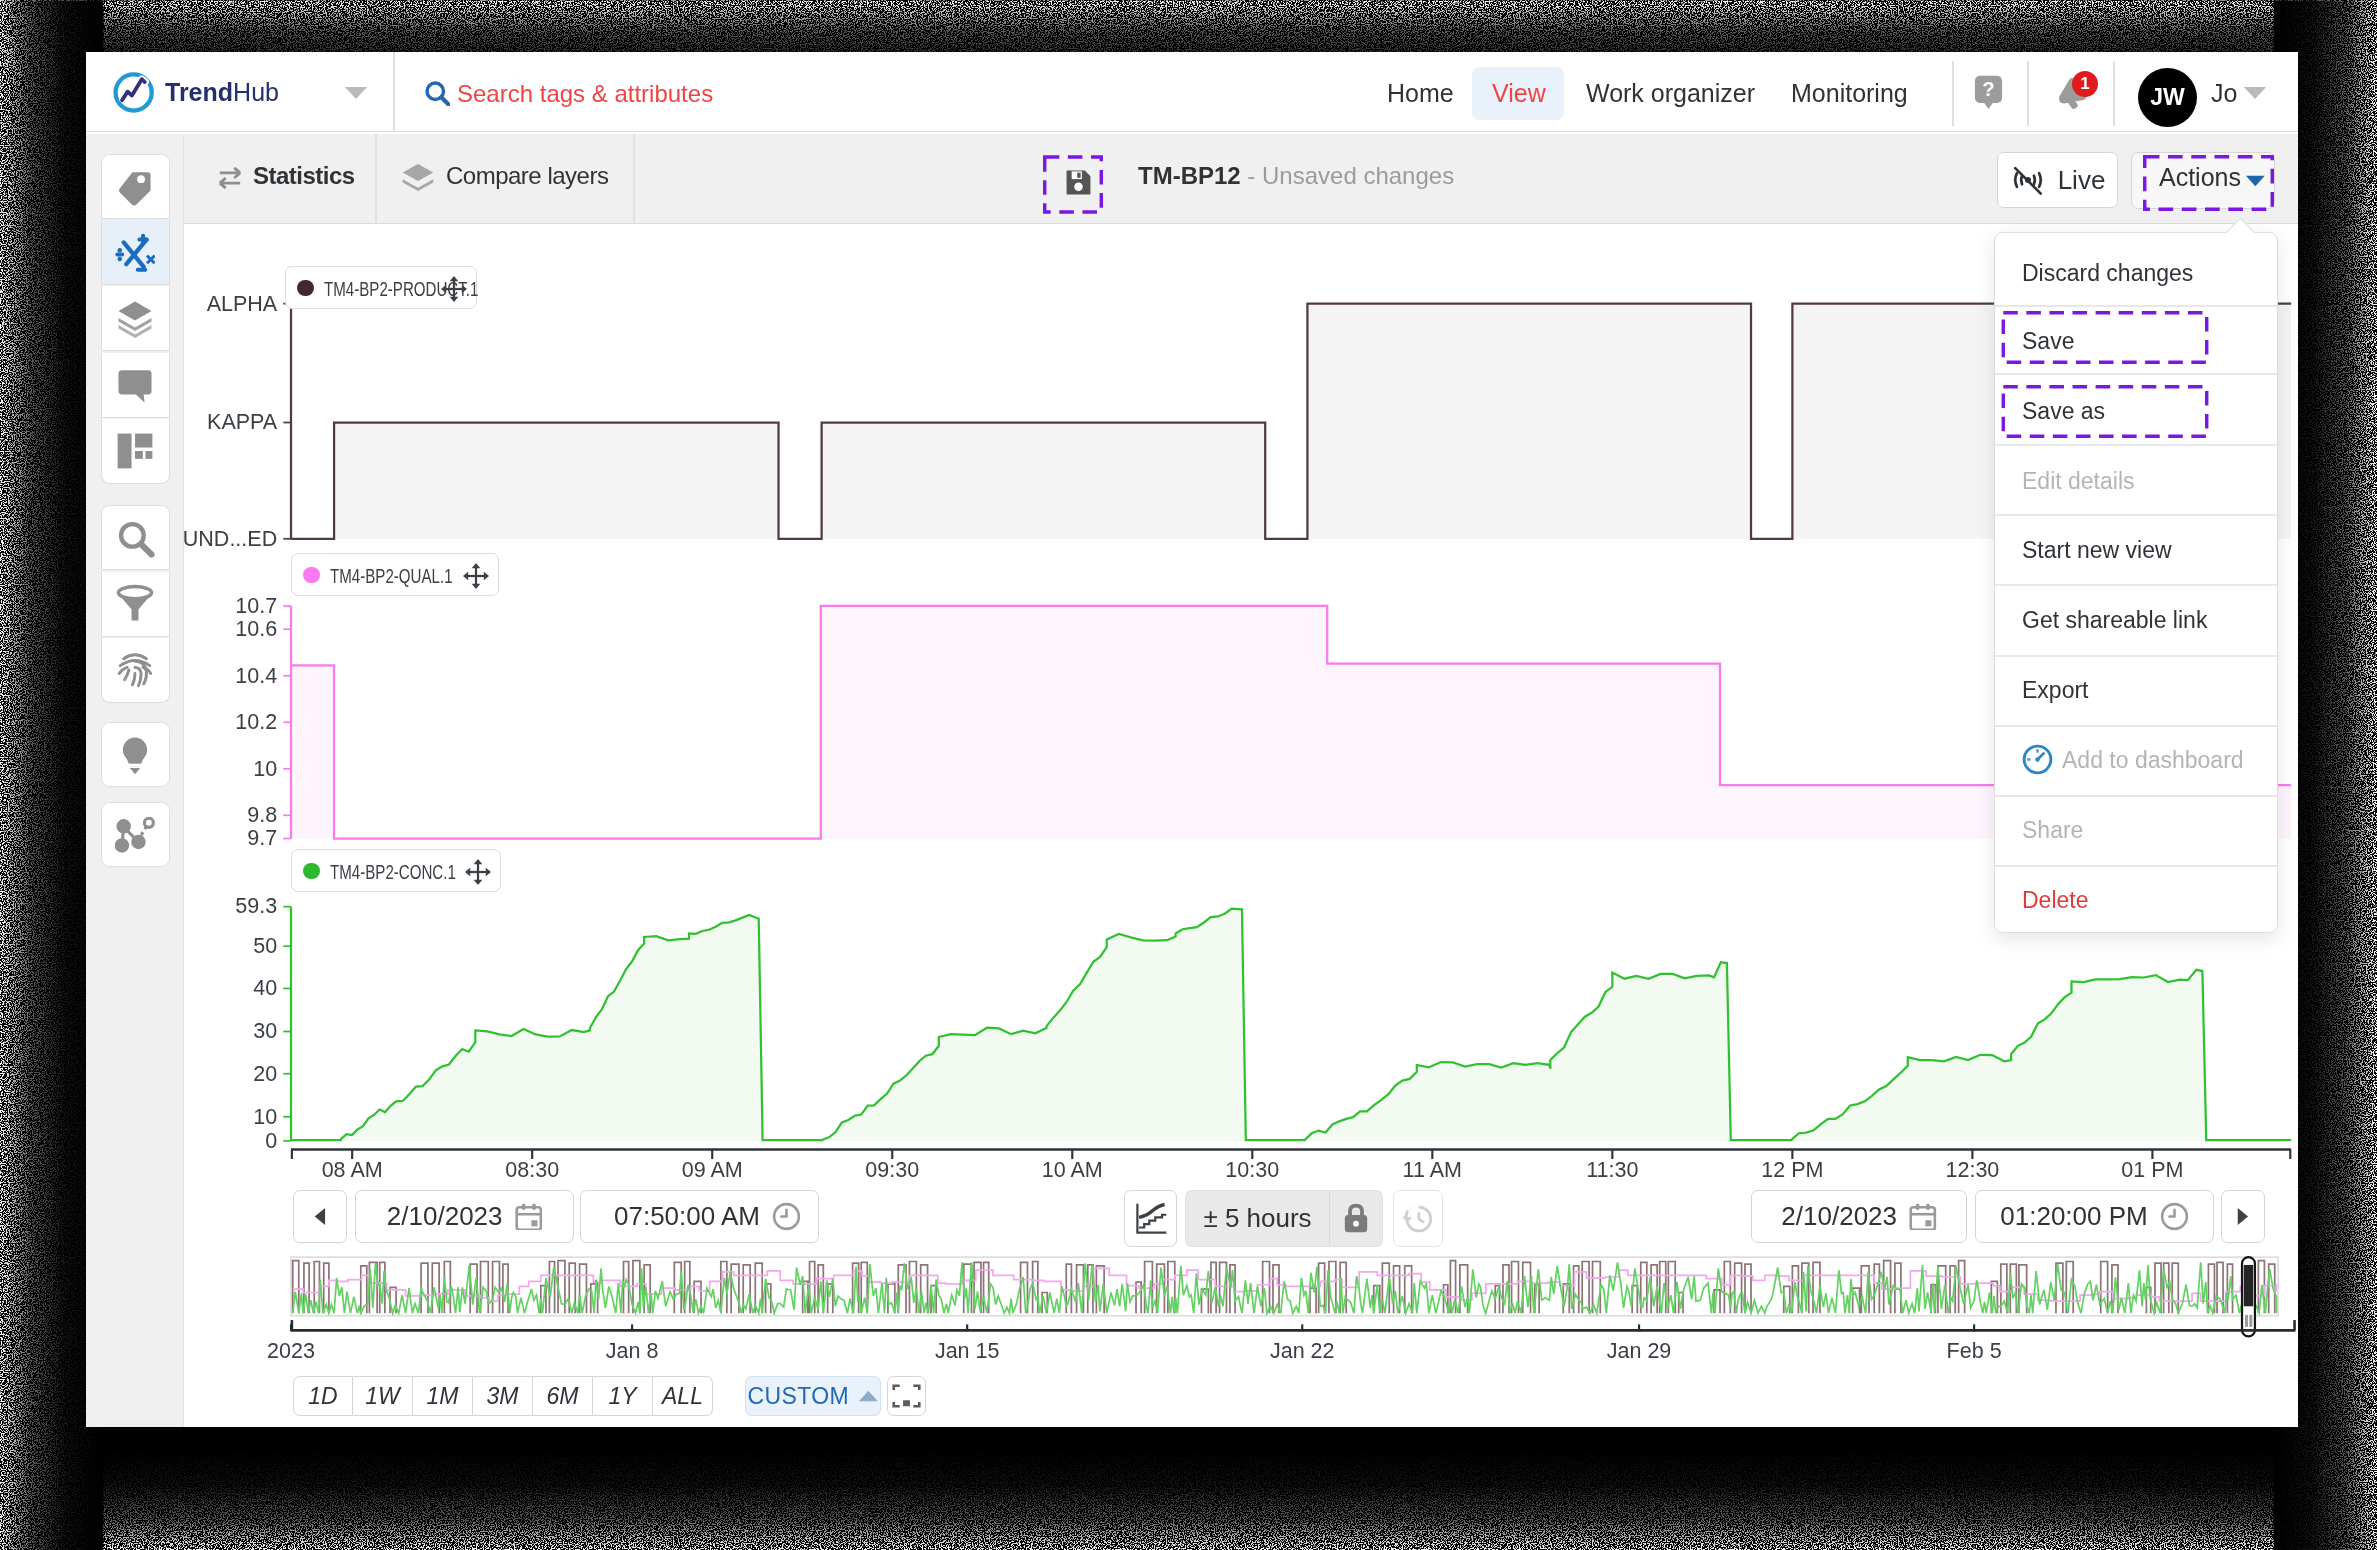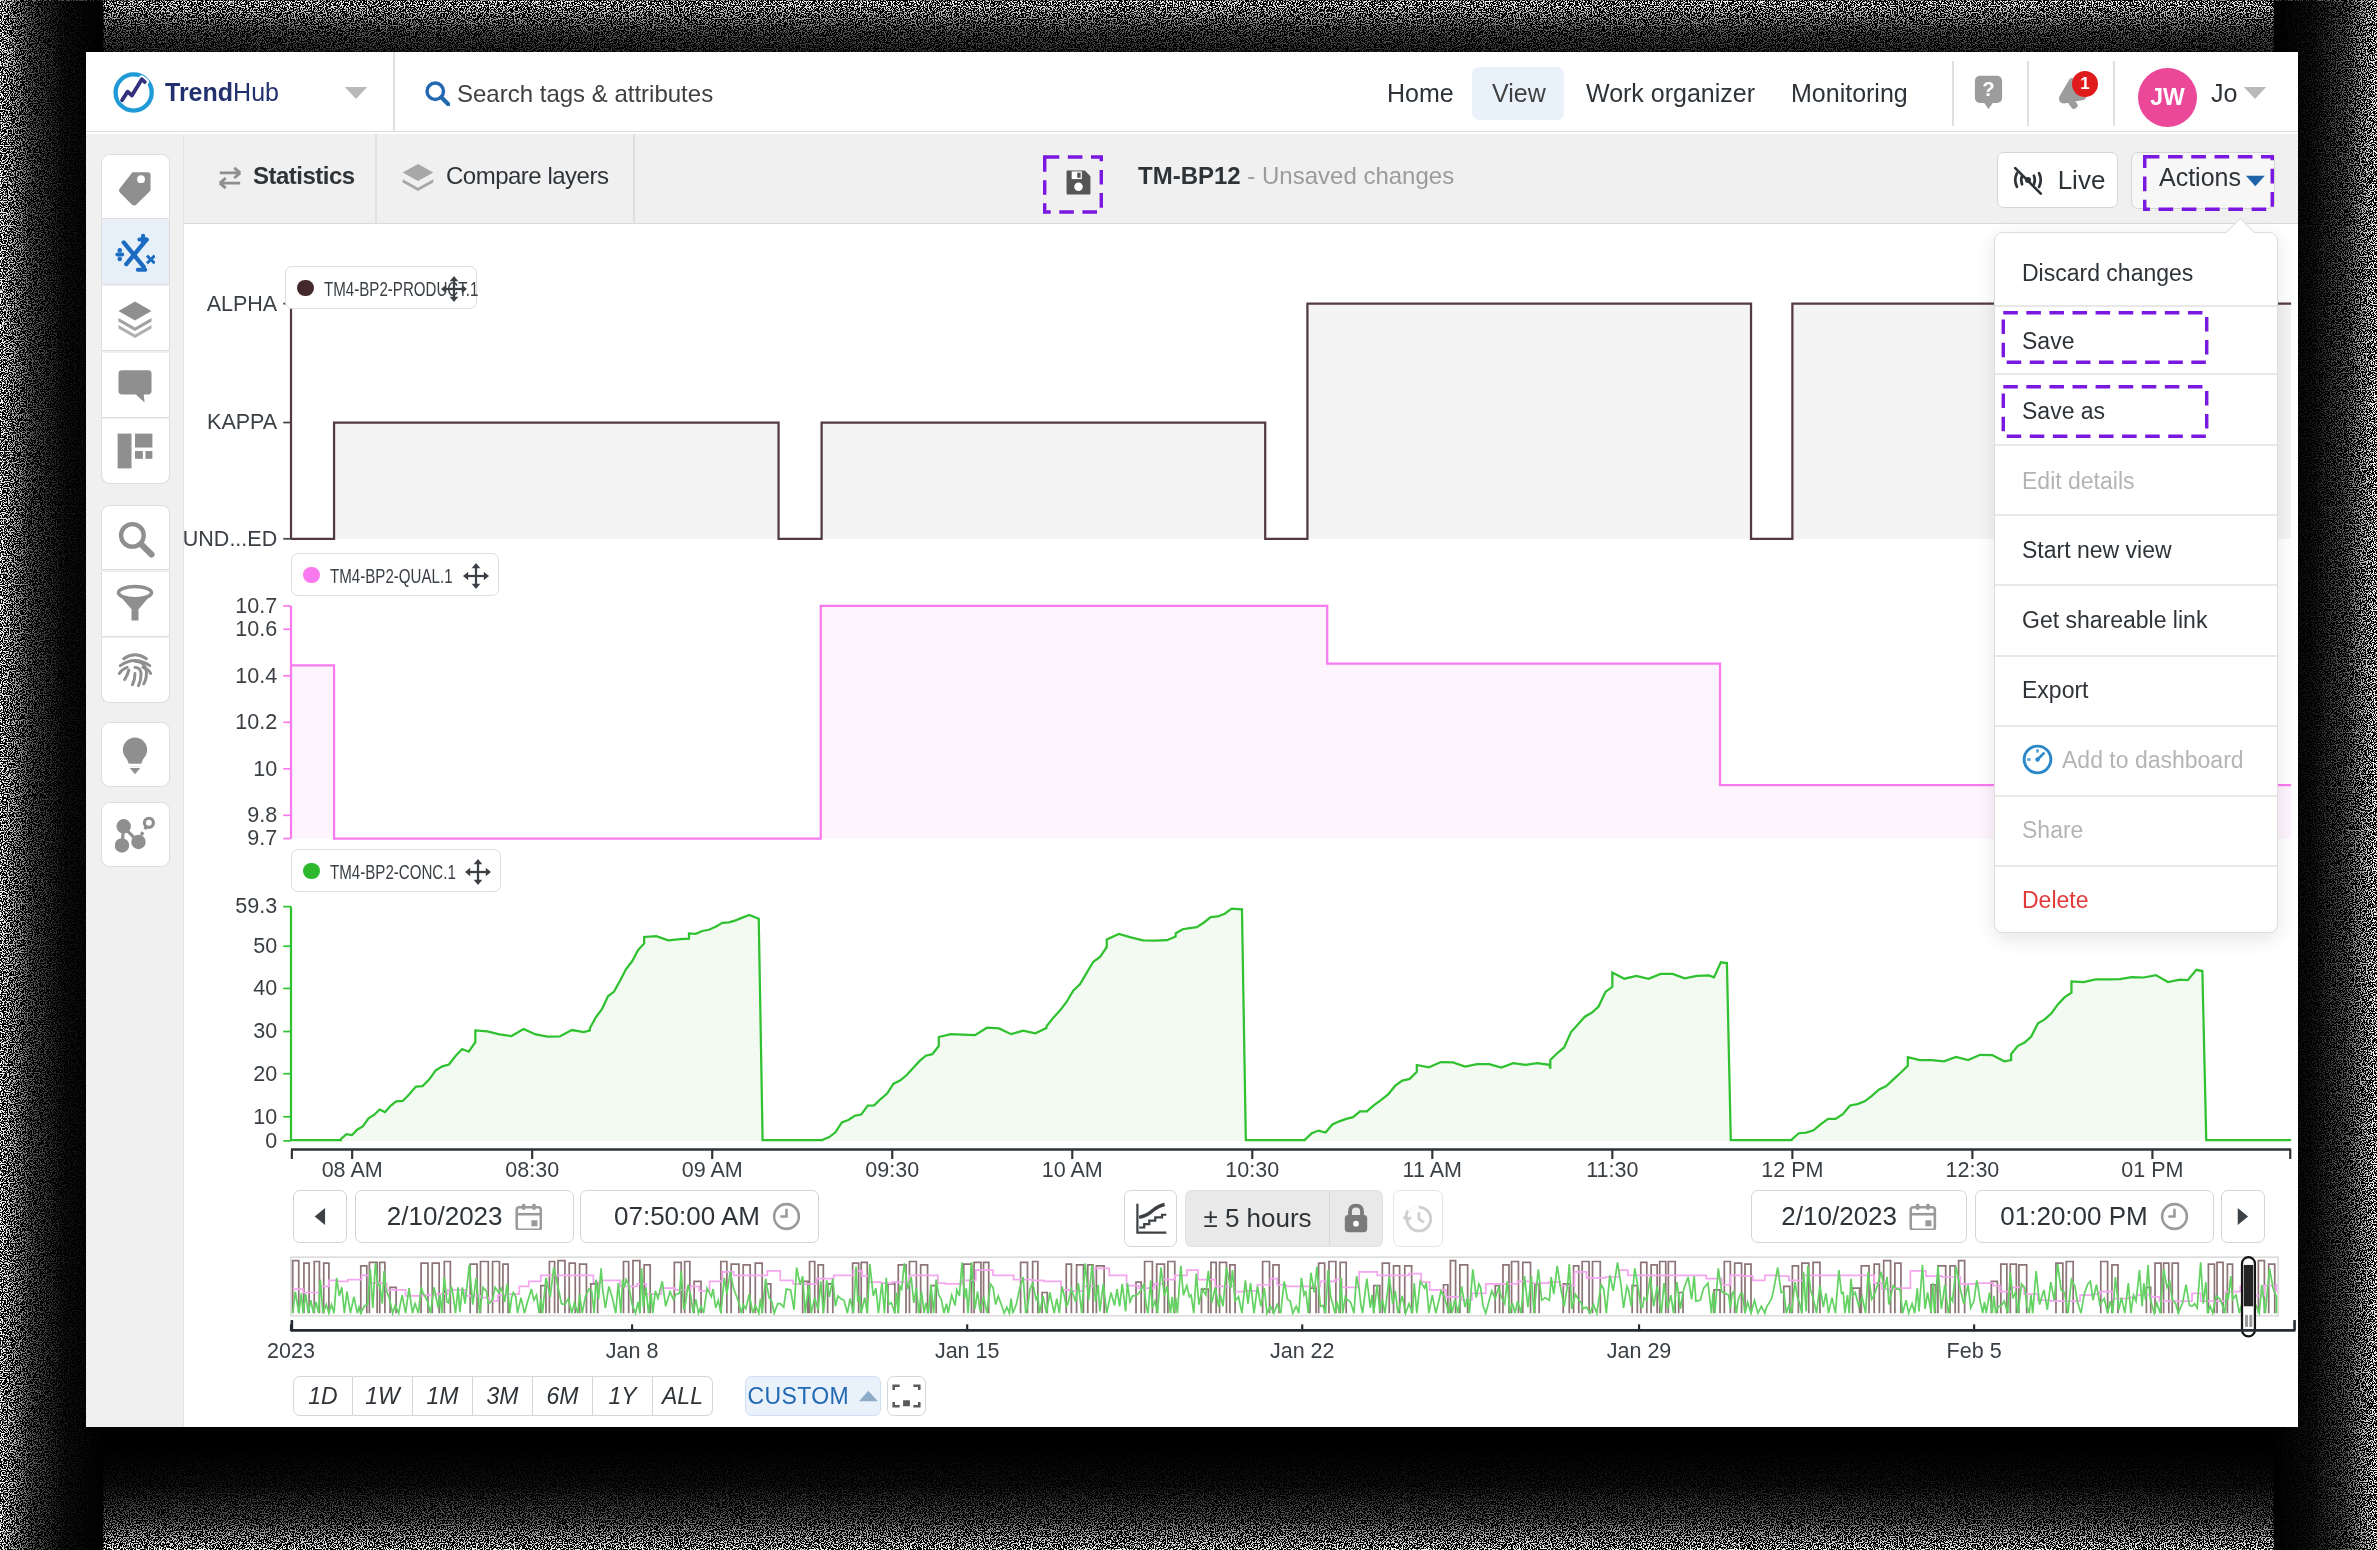--- a/index.html
+++ b/index.html
@@ -24,21 +24,21 @@
 .menu { position:absolute; left:1908px; top:180px; width:284px; height:701px; background:#fff; border:1.7px solid #ddd; border-radius:8.6px; box-shadow:0 5.2px 20.7px rgba(0,0,0,0.10); }
 .menu .sep { position:absolute; left:0; width:100%; height:1.7px; background:#e8e8e8; }
 .mi { position:absolute; left:27px; height:38px; line-height:38px; font-size:23px; color:#2e3338; white-space:nowrap; }
 .mi.dis { color:#b4b4b4; }
 .mi.del { color:#e03a3a; }
 .mic { position:absolute; left:0; top:3.4px; }
 .notch { position:absolute; right:26px; top:-11.2px; width:20.7px; height:20.7px; background:#fff; border-left:1.7px solid #ddd; border-top:1.7px solid #ddd; transform:rotate(45deg); }
 .btn { position:absolute; background:#fff; border:1.7px solid #d5d5d5; border-radius:6.9px; display:flex; align-items:center; justify-content:center; gap:12px; font-size:26px; color:#2e3338; }
 .gbtn { background:#e9e9e9; border:1.7px solid #e0e0e0; }
 .navitem { font-size:25px; color:#2e3338; }
-.blue { color:#404040; }
+.blue { color:#ef4444; }
 .seg { display:flex; position:absolute;font-style:italic; }
 .seg > div { width:60px; height:40px; border:1.7px solid #d5d5d5; border-left:none; background:#fff; display:flex; align-items:center; justify-content:center; font-size:23px; color:#2e3338; }
 .seg > div:first-child { border-left:1.7px solid #d5d5d5; border-radius:6.9px 0 0 6.9px; }
 .seg > div:last-child { border-radius:0 6.9px 6.9px 0; }
 </style></head><body>
 <svg id="noise" width="2377" height="1551" viewBox="0 0 2760 1800" xmlns="http://www.w3.org/2000/svg" style="position:absolute;left:0;top:0">
 <defs>
 <filter id="sp" x="0%" y="0%" width="100%" height="100%">
 <feTurbulence type="fractalNoise" baseFrequency="0.72" numOctaves="1" seed="7" stitchTiles="stitch"></feTurbulence>
 <feColorMatrix type="matrix" values="0 0 0 0 1  0 0 0 0 1  0 0 0 0 1  13 13 13 0 -19.5"></feColorMatrix>
@@ -298,21 +298,21 @@
   <div class="vdiv" style="left:1941px; top:8.6px; height:65px;"></div>
   <div style="left:1967px; top:19px;"><svg class="" width="45" height="43" viewBox="0 0 52 50" xmlns="http://www.w3.org/2000/svg">
           <g fill="#9c9c9c" transform="rotate(-35 26 25)">
             <path d="M8 18 L30 8 L30 38 L8 28 Q5 26 5 23 Q5 20 8 18Z"></path>
             <path d="M30 8 Q36 8 36 23 Q36 38 30 38Z"></path>
             <rect x="12" y="28" width="8" height="12" rx="3"></rect>
           </g>
         </svg></div>
   <div style="left:1986px; top:19px; width:26px; height:26px; background:#e01b1b; border-radius:50%; color:#fff; font-size:17px; font-weight:bold; text-align:center; line-height:26px;">1</div>
   <div class="vdiv" style="left:2027px; top:8.6px; height:65px;"></div>
-  <div style="left:2052px; top:15.5px; width:59px; height:59px; background:#ec4899; border-radius:50%; color:#fff; font-size:23px; font-weight:bold; display:flex; align-items:center; justify-content:center;">JW</div>
+  <div style="left:2052px; top:15.5px; width:59px; height:59px; background:#000000; border-radius:50%; color:#fff; font-size:23px; font-weight:bold; display:flex; align-items:center; justify-content:center;">JW</div>
   <div class="navitem" style="left:2125px; top:27px;">Jo</div>
   <div style="left:2157px; top:34px;"><svg class="" width="24" height="13.8" viewBox="0 0 28 16" xmlns="http://www.w3.org/2000/svg">
           <path d="M1 1 L27 1 14 15Z" fill="#b9b9b9"></path>
         </svg></div>
 </div>
 
 <div class="menu">
       <div class="notch"></div>
       <div class="sep" style="top:72px"></div>
       <div class="sep" style="top:140px"></div>

